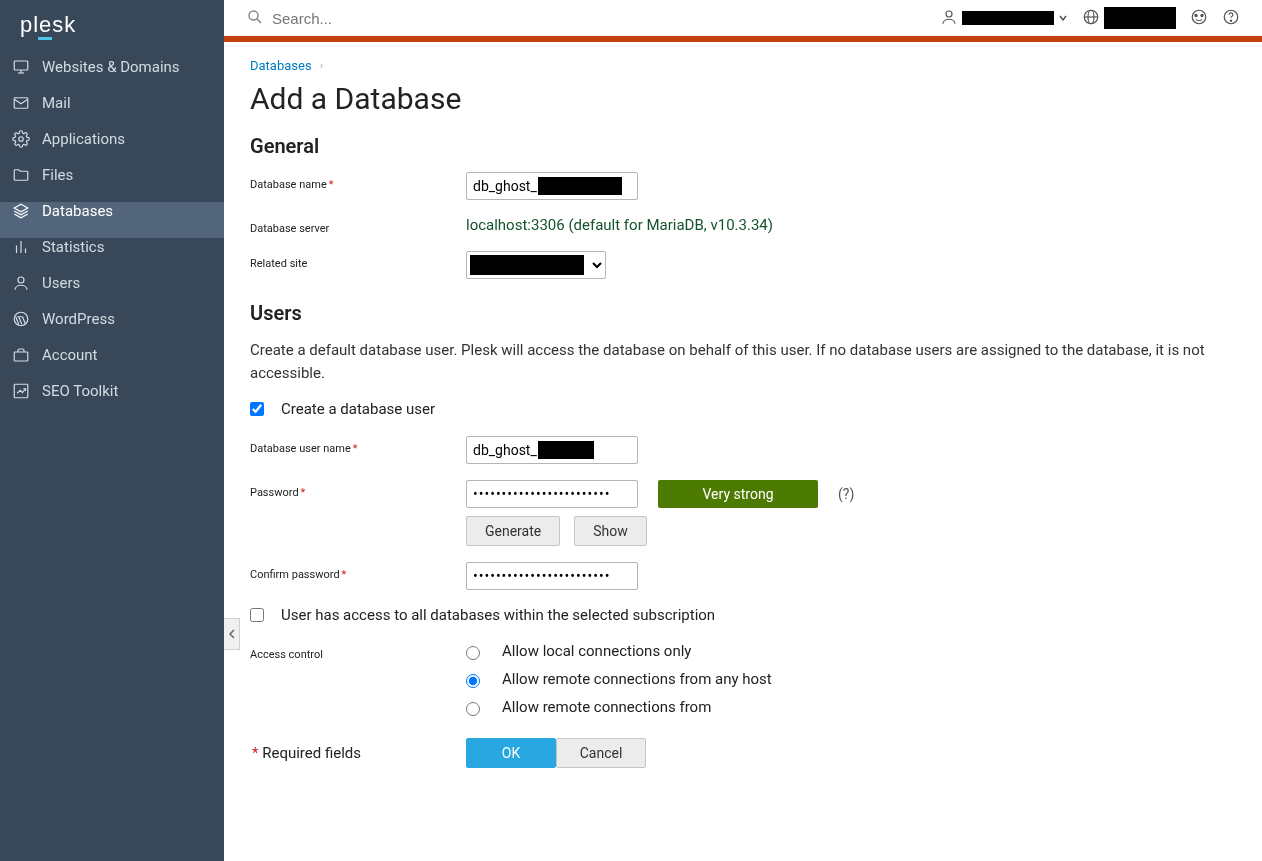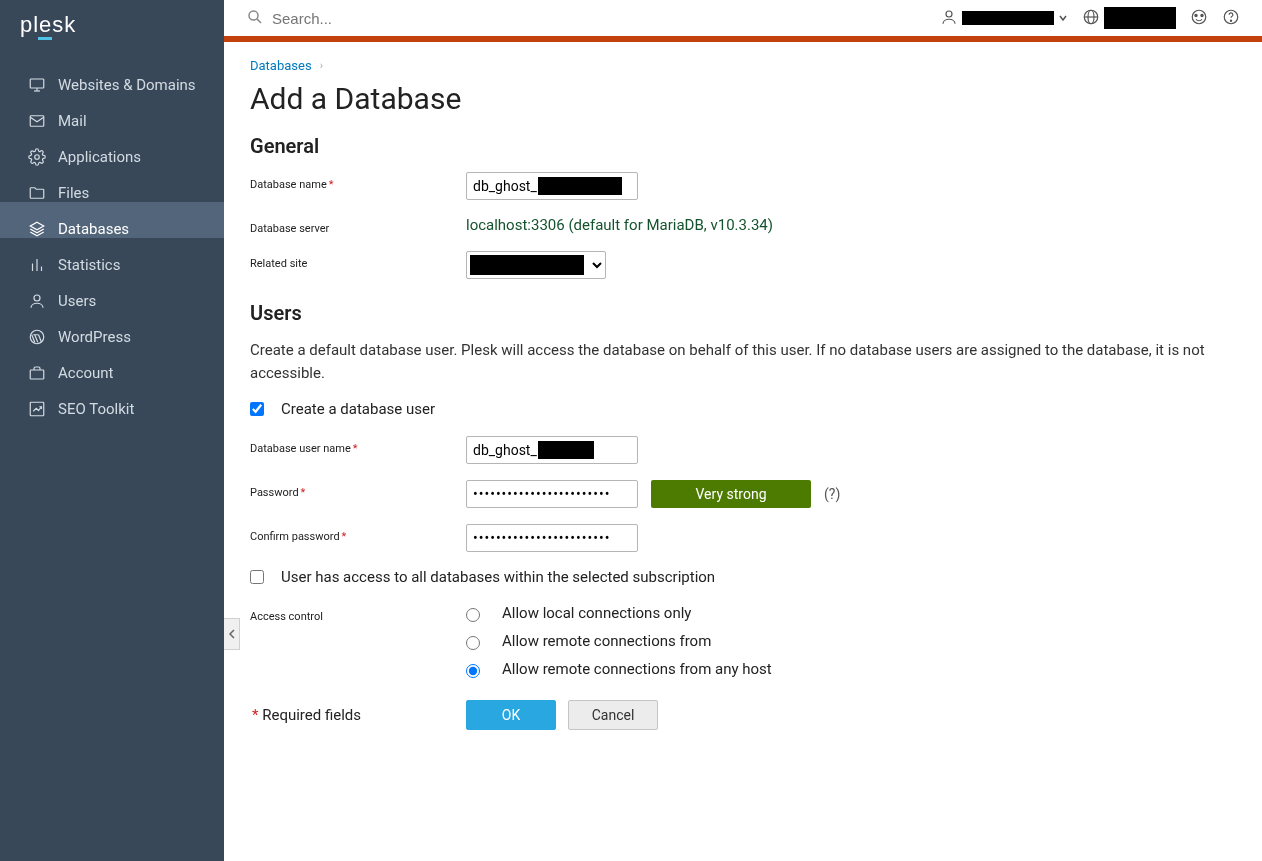--- a/index.html
+++ b/index.html
@@ -3,21 +3,21 @@
 <meta charset="utf-8">
 <style>
   * { box-sizing: border-box; margin: 0; padding: 0; }
   body { font-family: -apple-system, BlinkMacSystemFont, "Segoe UI", Roboto, Helvetica, Arial, sans-serif; font-size: 14px; color: #222; background: #fff; }
   .app { display: flex; width: 1262px; height: 861px; position: relative; }
 
   
   .sidebar { width: 224px; background: #384859; color: #c9d2db; flex-shrink: 0; }
   .logo { padding: 14px 20px 18px; }
   .logo-svg { display: block; }
-  .nav-item { display: flex; align-items: flex-end; gap: 12px; padding: 0 28px; height: 36px; cursor: pointer; color: #d3dbe2; font-size: 15px; }
+  .nav-item { display: flex; align-items: flex-start; gap: 12px; padding: 0 12px; height: 36px; cursor: pointer; color: #d3dbe2; font-size: 15px; }
   .nav-item.active { background: #53657a; color: #fff; }
   .nav-icon { width: 18px; height: 18px; display: inline-flex; align-items: center; justify-content: center; flex-shrink: 0; }
   .nav-icon svg { width: 18px; height: 18px; stroke: currentColor; fill: none; stroke-width: 1.6; }
 
   
   .right { flex: 1; display: flex; flex-direction: column; min-width: 0; }
   .topbar { height: 42px; border-bottom: 6px solid #c2410c; display: flex; align-items: center; padding: 0 22px; gap: 10px; }
   .search-wrap { display: flex; align-items: center; gap: 8px; color: #8a8a8a; flex: 1; }
   .search-icon svg { width: 18px; height: 18px; stroke: #8a8a8a; fill: none; stroke-width: 2; }
   .search-input { border: none; outline: none; font-size: 15px; color: #555; width: 300px; background: transparent; }
@@ -44,21 +44,21 @@
   .text-input { width: 172px; height: 28px; padding: 2px 6px; border: 1px solid #b5b5b5; border-radius: 2px; font-size: 14px; font-family: inherit; }
   .redact-in-input { position: absolute; background: #000; height: 18px; top: 5px; }
   .static-value { font-size: 15px; color: #14532d; padding-top: 0; }
   select.text-input { width: 140px; background: #fff; }
   .select-redact { position: relative; display: inline-block; }
   .select-redact .redact-overlay { position: absolute; background: #000; left: 4px; top: 4px; right: 22px; bottom: 4px; pointer-events: none; }
 
   .check-row { display: flex; align-items: center; gap: 17px; margin-bottom: 18px; font-size: 15px; }
   .check-row input[type=checkbox], .radio-row input[type=radio] { width: 14px; height: 14px; }
 
-  .pw-row { display: flex; align-items: center; gap: 13px; }
+  .pw-row { display: flex; align-items: center; gap: 20px; }
   .strength { width: 160px; height: 28px; background: #4d7a00; color: #fff; display: inline-flex; align-items: center; justify-content: center; font-size: 14px; border-radius: 2px; }
   .help-link { color: #555; font-size: 14px; }
 
   .btn-row-inline { display: flex; gap: 14px; }
   .btn { height: 30px; padding: 0 18px; border: 1px solid #c5c5c5; background: #ececec; color: #333; font-size: 14px; border-radius: 2px; cursor: pointer; font-family: inherit; }
   .btn-primary { background: #28a7e0; border-color: #28a7e0; color: #fff; min-width: 90px; }
   .btn-cancel { min-width: 90px; }
 
   .radio-group { display: flex; flex-direction: column; gap: 10px; }
   .radio-row { display: flex; align-items: flex-end; gap: 22px; font-size: 15px; }
@@ -286,20 +286,24 @@
       <div class="form-row">
         <div class="form-label">
           <span>Password</span><span class="req">*</span>
         </div>
         <div class="form-control">
           <div class="pw-row">
             <input class="text-input" type="password" value="........................" style="letter-spacing: 1px;">
             <span class="strength">Very strong</span>
             <span class="help-link">(?)</span>
           </div>
+          <div class="btn-row-inline">
+            <button class="btn">Generate</button>
+            <button class="btn">Show</button>
+          </div>
         </div>
       </div>
 
       <div class="form-row">
         <div class="form-label">
           <span>Confirm password</span><span class="req">*</span>
         </div>
         <div class="form-control">
           <input class="text-input" type="password" value="........................" style="letter-spacing: 1px;">
         </div>
@@ -312,36 +316,36 @@
 
       <div class="form-row">
         <div class="form-label">Access control</div>
         <div class="form-control">
           <div class="radio-group">
             <label class="radio-row">
               <input type="radio" name="ac" style="">
               <span>Allow local connections only</span>
             </label>
             <label class="radio-row">
+              <input type="radio" name="ac" checked="" style="">
+              <span>Allow remote connections from any host</span>
+            </label>
+            <label class="radio-row">
               <input type="radio" name="ac" style="">
               <span>Allow remote connections from</span>
             </label>
-            <label class="radio-row">
-              <input type="radio" name="ac" checked="" style="">
-              <span>Allow remote connections from any host</span>
-            </label>
           </div>
         </div>
       </div>
 
       <div class="actions-row">
         <div class="req-note">
           <span class="req">*</span> <span>Required fields</span>
         </div>
-        <div style="display:flex;gap:12px;">
+        <div style="display:flex;">
           <button class="btn btn-primary">OK</button>
           <button class="btn btn-cancel">Cancel</button>
         </div>
       </div>
 
     </div>
   </div>
 </div>
 
 </body></html>

